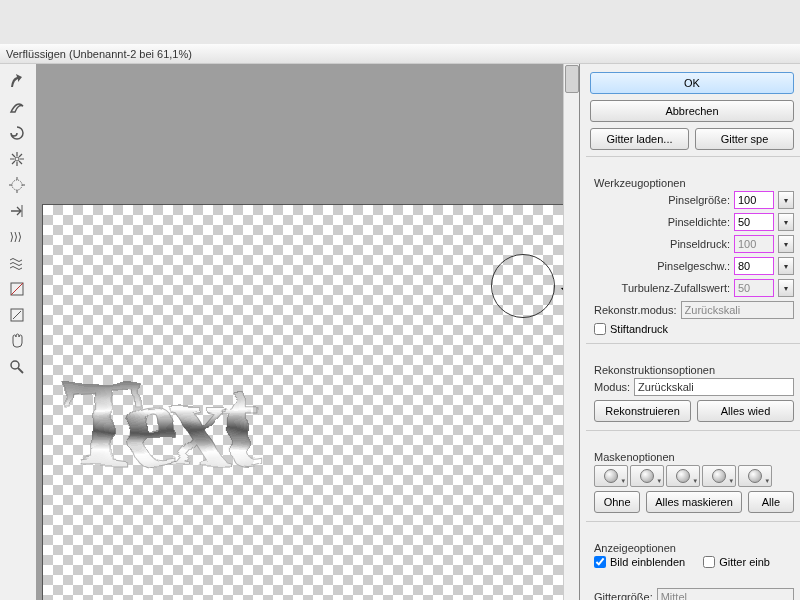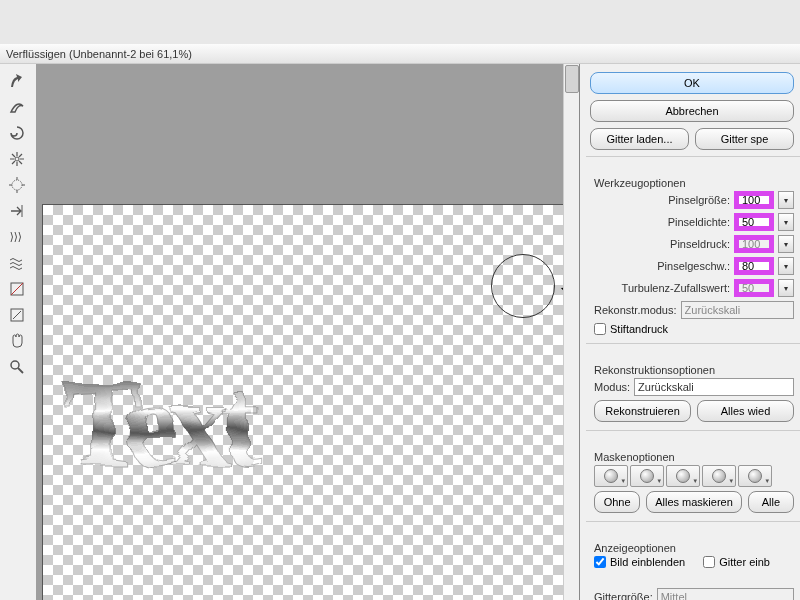--- a/index.html
+++ b/index.html
@@ -26,29 +26,29 @@
 }
 .text-effect { position: absolute; top: 150px; left: 20px; font-size: 120px; font-weight: bold; font-family: Georgia, serif; 
   background: linear-gradient(180deg, #eee 0%, #888 20%, #fff 40%, #555 55%, #fff 70%, #aaa 100%);
   -webkit-background-clip: text; background-clip: text; color: transparent; 
   filter: url(#liquid); letter-spacing: -8px;
   -webkit-text-stroke: 1px rgba(80,80,80,0.4);
 }
 .brush-circle { position: absolute; top: 190px; right: 24px; width: 64px; height: 64px; border: 1px solid #333; border-radius: 50%; }
 .cursor-arrow { position: absolute; top: 216px; right: 6px; font-size: 16px; color: #000; transform: scaleX(-1) rotate(-20deg); }
 .panel { width: 220px; background: #f0f0f0; padding: 8px 6px 8px 10px; display: flex; flex-direction: column; gap: 6px; overflow: hidden; }
-.btn { height: 22px; background: linear-gradient(to bottom, #fdfdfd, #e3e3e3); border: 1px solid #8a8a8a; border-radius: 8px; cursor: pointer; display: flex; align-items: center; justify-content: center; padding: 0 8px; }
+.btn { height: 22px; background: linear-gradient(to bottom, #fdfdfd, #e3e3e3); border: 1px solid #8a8a8a; border-radius: 3px; cursor: pointer; display: flex; align-items: center; justify-content: center; padding: 0 8px; }
 .btn.primary { background: linear-gradient(to bottom, #e8f4ff, #c8e4ff); border-color: #5a9ad8; color: #000; }
 .btn-row { display: flex; gap: 6px; }
 .btn-row .btn { flex: 1; white-space: nowrap; }
 .group-label { color: #333; margin-top: 16px; margin-bottom: 2px; }
 .group-box { border-top: 1px solid #ccc; margin-left: -4px; margin-right: -6px; padding: 4px 6px 2px 8px; }
 .opt-row { display: flex; align-items: center; justify-content: flex-end; gap: 4px; margin-bottom: 4px; }
 .opt-label { text-align: center; color: #333; }
-.num-input { width: 40px; height: 18px; border: 5px solid #d946ef; background: #fff; padding: 0 3px; text-align: left; }
+.num-input { width: 40px; height: 18px; border: 1px solid #d946ef; background: #fff; padding: 0 3px; text-align: left; }
 .num-input.disabled { background: #f0f0f0; color: #888; }
 .dd-arrow { width: 16px; height: 18px; border: 1px solid #999; background: linear-gradient(to bottom, #fff, #ddd); display: flex; align-items: center; justify-content: center; cursor: pointer; }
 .dd-arrow::after { content: "▾"; font-size: 8px; color: #333; }
 .text-input { flex: 1; height: 18px; border: 1px solid #999; background: #fff; padding: 0 3px; color: #333; min-width: 0; }
 .text-input.disabled { background: #f0f0f0; color: #888; }
 .chk { display: flex; align-items: center; gap: 4px; }
 .chk input { width: 12px; height: 12px; }
 .divider { border: none; border-top: 1px solid #ccc; margin: 2px -6px 2px -10px; }
 .mask-buttons { display: flex; gap: 2px; margin-bottom: 4px; }
 .mask-btn { width: 34px; height: 22px; border: 1px solid #999; background: linear-gradient(to bottom,#fafafa,#e0e0e0); border-radius: 2px; display: flex; align-items: center; justify-content: center; cursor: pointer; position: relative; }

